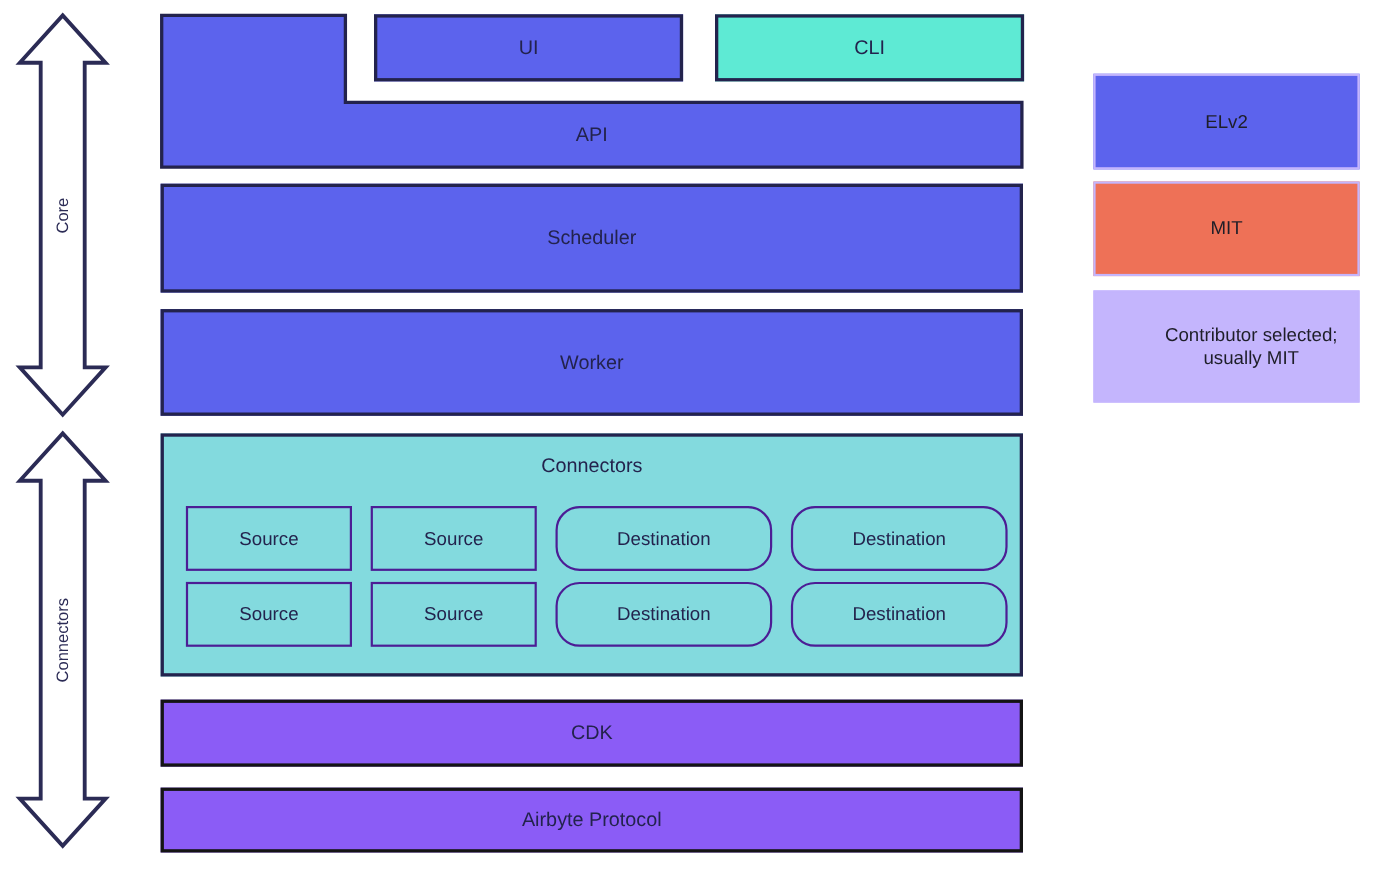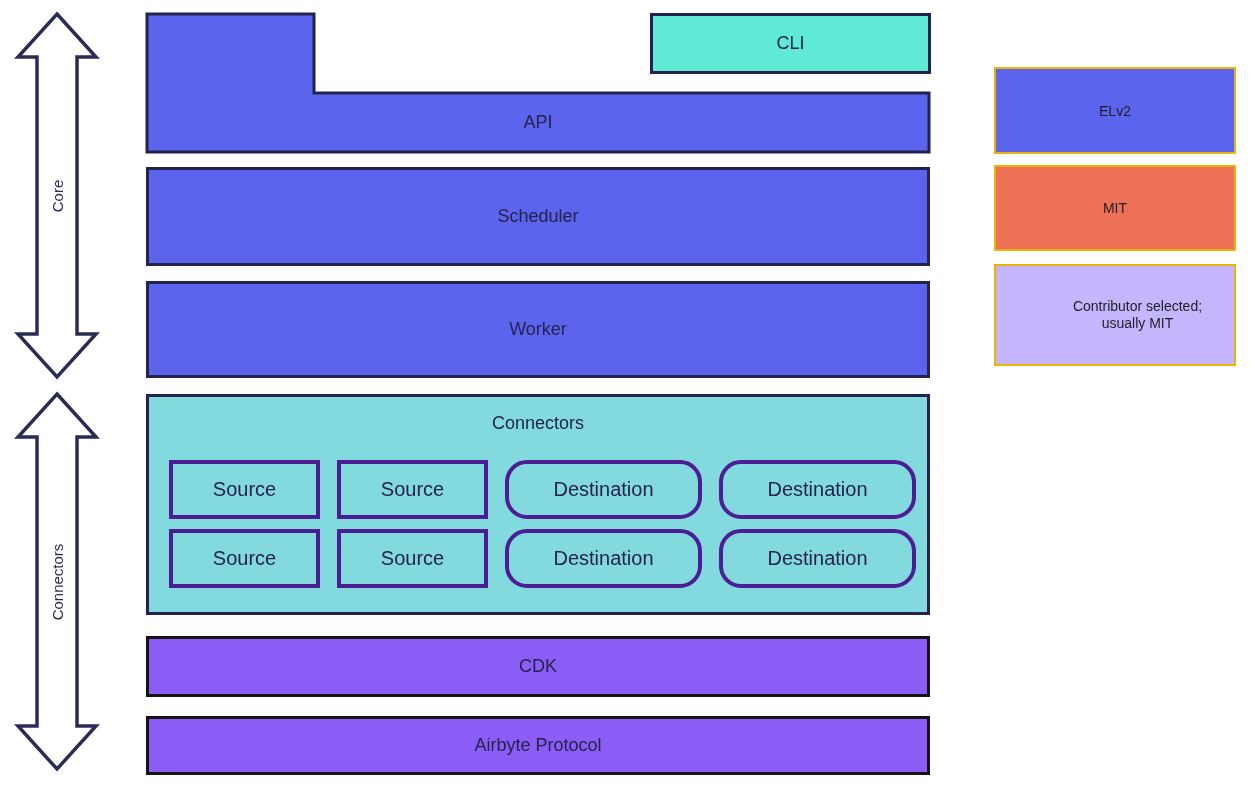--- a/index.html
+++ b/index.html
@@ -62,40 +62,40 @@
     left: 20px;
     display: flex;
     gap: 17px;
     height: 59px;
   }
   .conn-row.row1 { top: 63px; }
   .conn-row.row2 { top: 132px; }
   .conn-box {
     box-sizing: border-box;
     background: #83dade;
-    border: 4px solid #4c1d95;
+    border: 2px solid #4c1d95;
     display: flex;
     align-items: center;
     justify-content: center;
-    font-size: 20px;
+    font-size: 17px;
     color: #23234d;
   }
   .conn-box.src { width: 151px; }
   .conn-box.dst { width: 197px; border-radius: 22px; }
 
   .legend-box {
     position: absolute;
     left: 994px;
     width: 242px;
     box-sizing: border-box;
-    border: 2px solid #eab308;
+    border: 2px solid #c4b5fd;
     display: flex;
     align-items: center;
     justify-content: center;
-    font-size: 14px;
+    font-size: 17px;
     color: #1e1e28;
     text-align: center;
   }
   .legend-box .wrap { width: 160px; line-height: 1.25; }
 
   .arrow-label {
     position: absolute;
     transform: translate(-50%, -50%) rotate(-90deg);
     transform-origin: center center;
     font-size: 15px;
@@ -112,20 +112,23 @@
     <polygon points="57,14 96,57 77,57 77,334 96,334 57,377 18,334 37,334 37,57 18,57" fill="#ffffff" stroke="#2b2b55" stroke-width="3.5" stroke-linejoin="miter"></polygon>
     <polygon points="57,394 96,437 77,437 77,726 96,726 57,769 18,726 37,726 37,437 18,437" fill="#ffffff" stroke="#2b2b55" stroke-width="3.5" stroke-linejoin="miter"></polygon>
     <polygon points="147,14 314,14 314,93 929,93 929,152 147,152" fill="#5c63ed" stroke="#23234d" stroke-width="3" stroke-linejoin="miter"></polygon>
   </svg>
 
   <div class="arrow-label" style="left:57px; top:196px;">Core</div>
   <div class="arrow-label" style="left:57px; top:582px;">Connectors</div>
 
   <div class="api-label">API</div>
 
+  <div class="box blue" style="left:340px; top:13px; width:281px; height:61px;">
+    <span>UI</span>
+  </div>
   <div class="box orange" style="left:650px; top:13px; width:281px; height:61px;">
     <span>CLI</span>
   </div>
 
   <div class="box blue" style="left:146px; top:167px; width:784px; height:99px;">
     <span>Scheduler</span>
   </div>
   <div class="box blue" style="left:146px; top:281px; width:784px; height:97px;">
     <span>Worker</span>
   </div>

